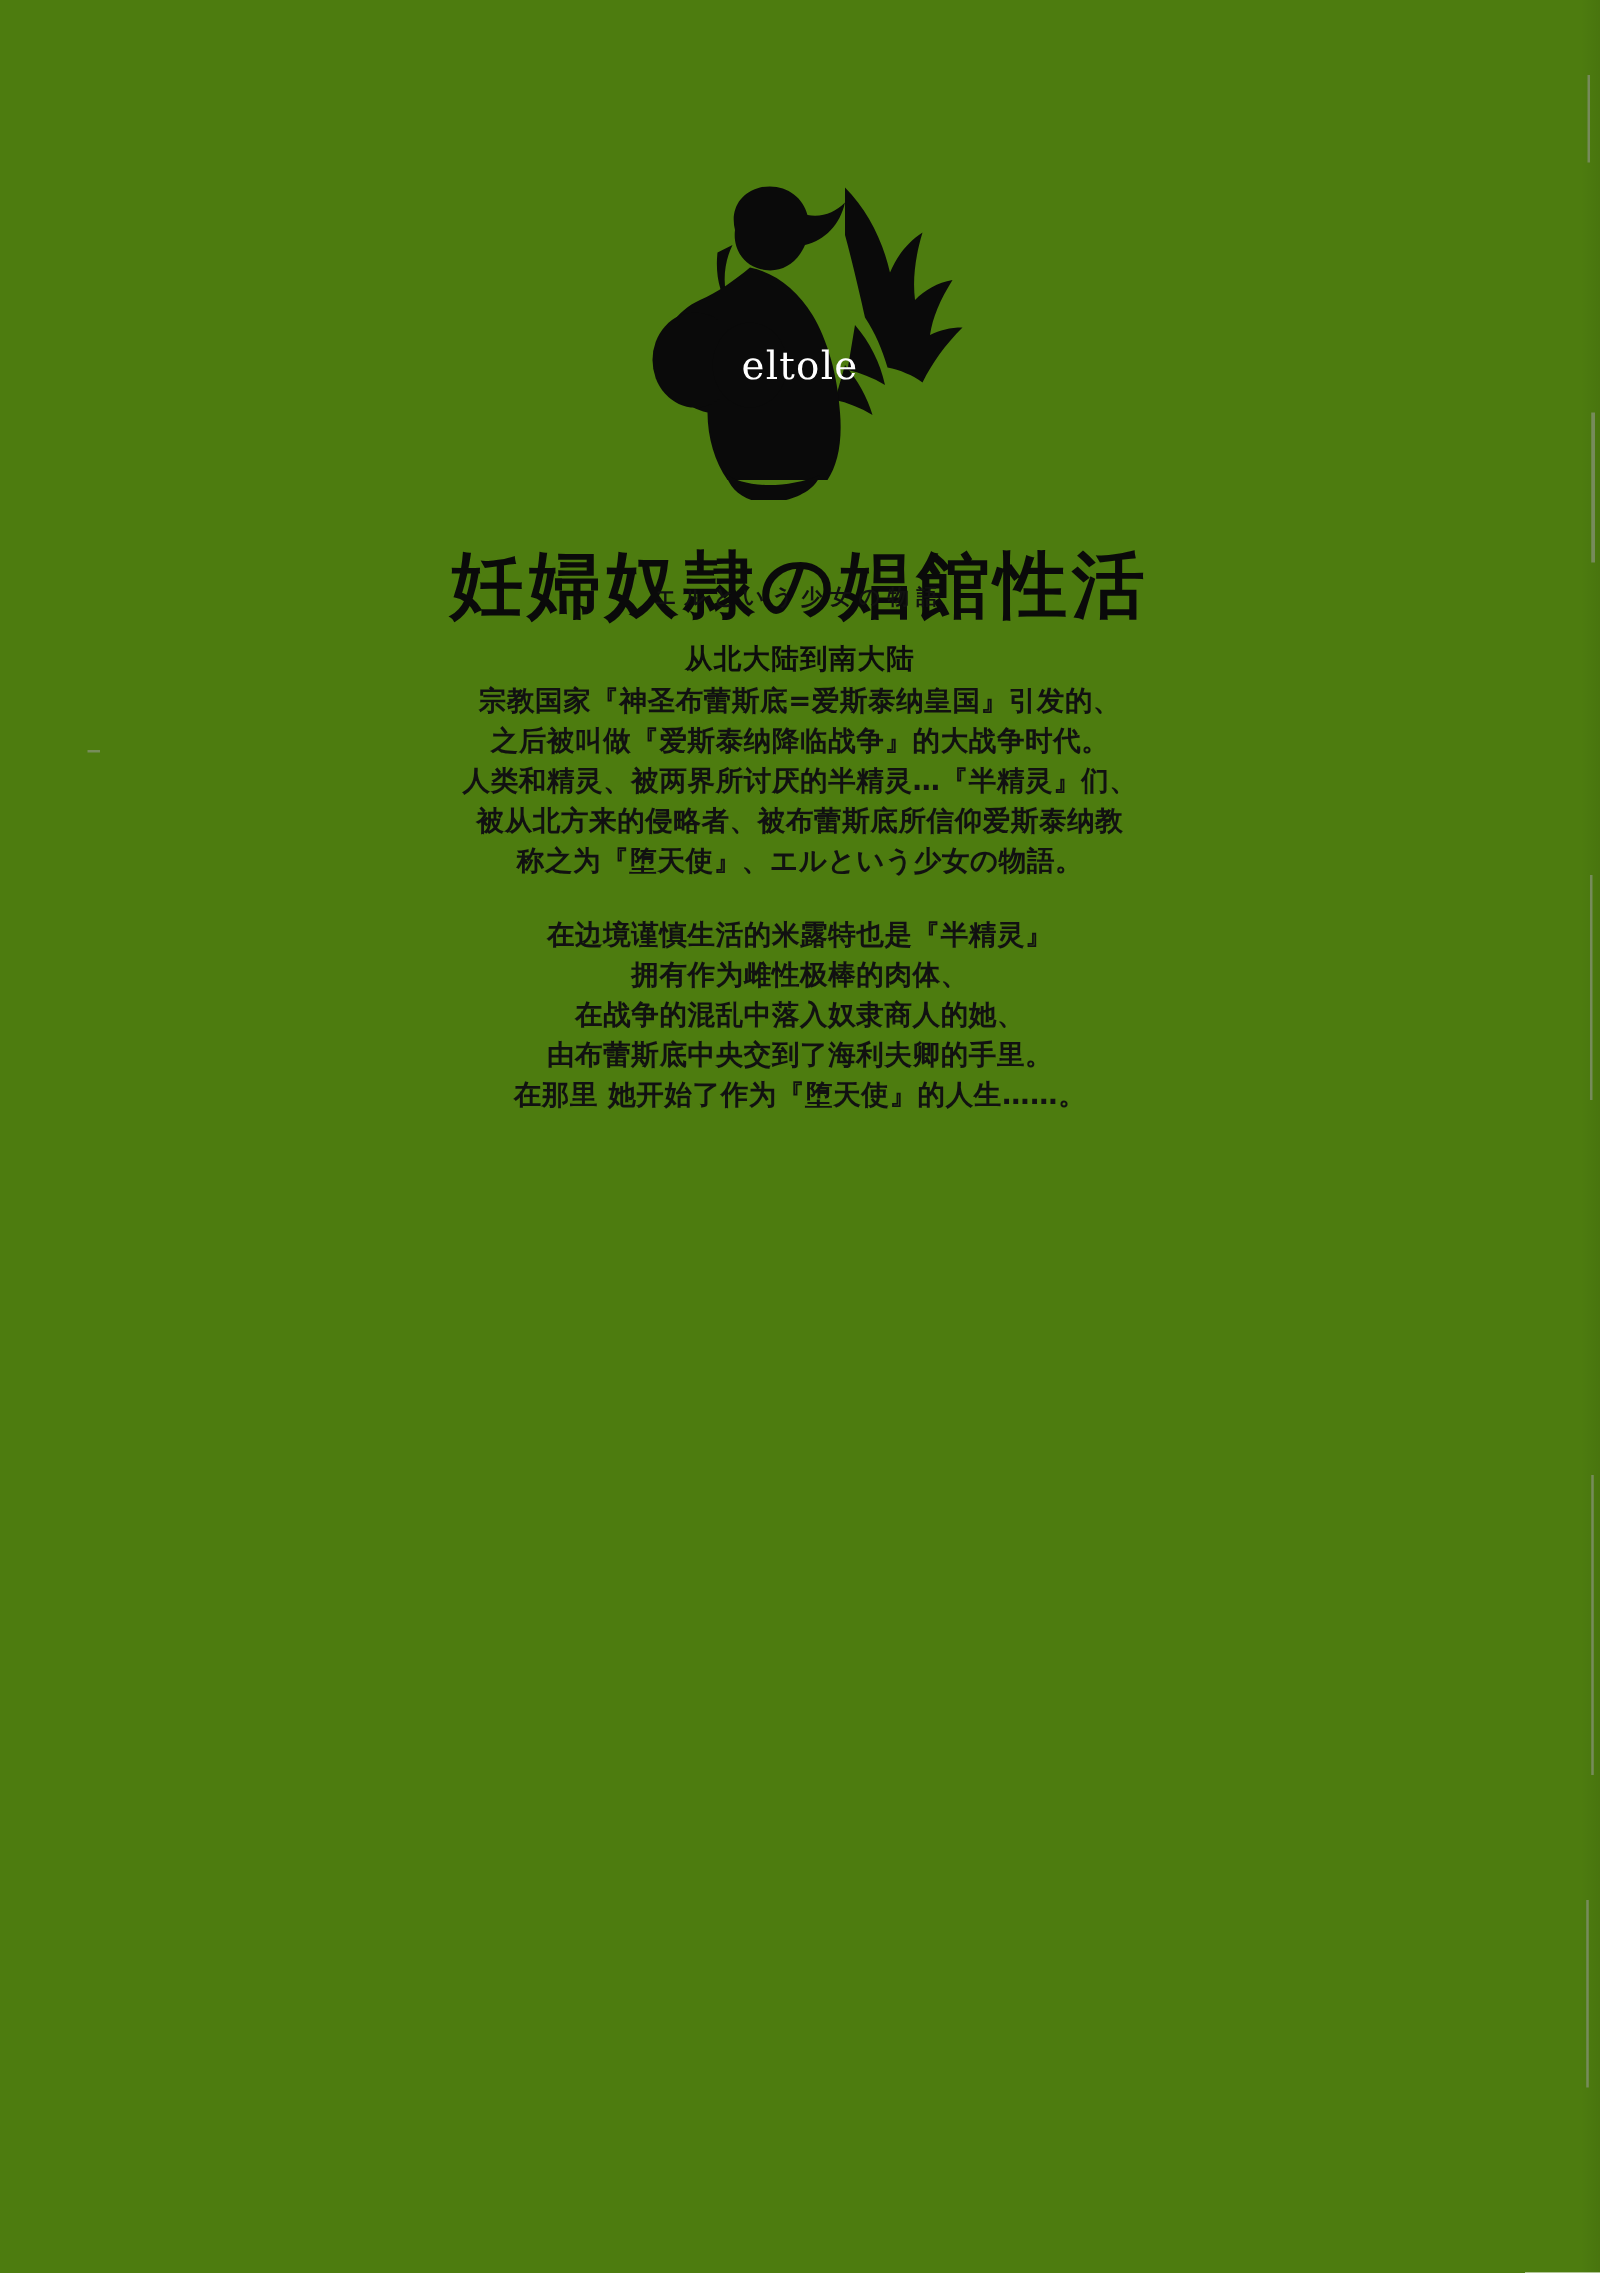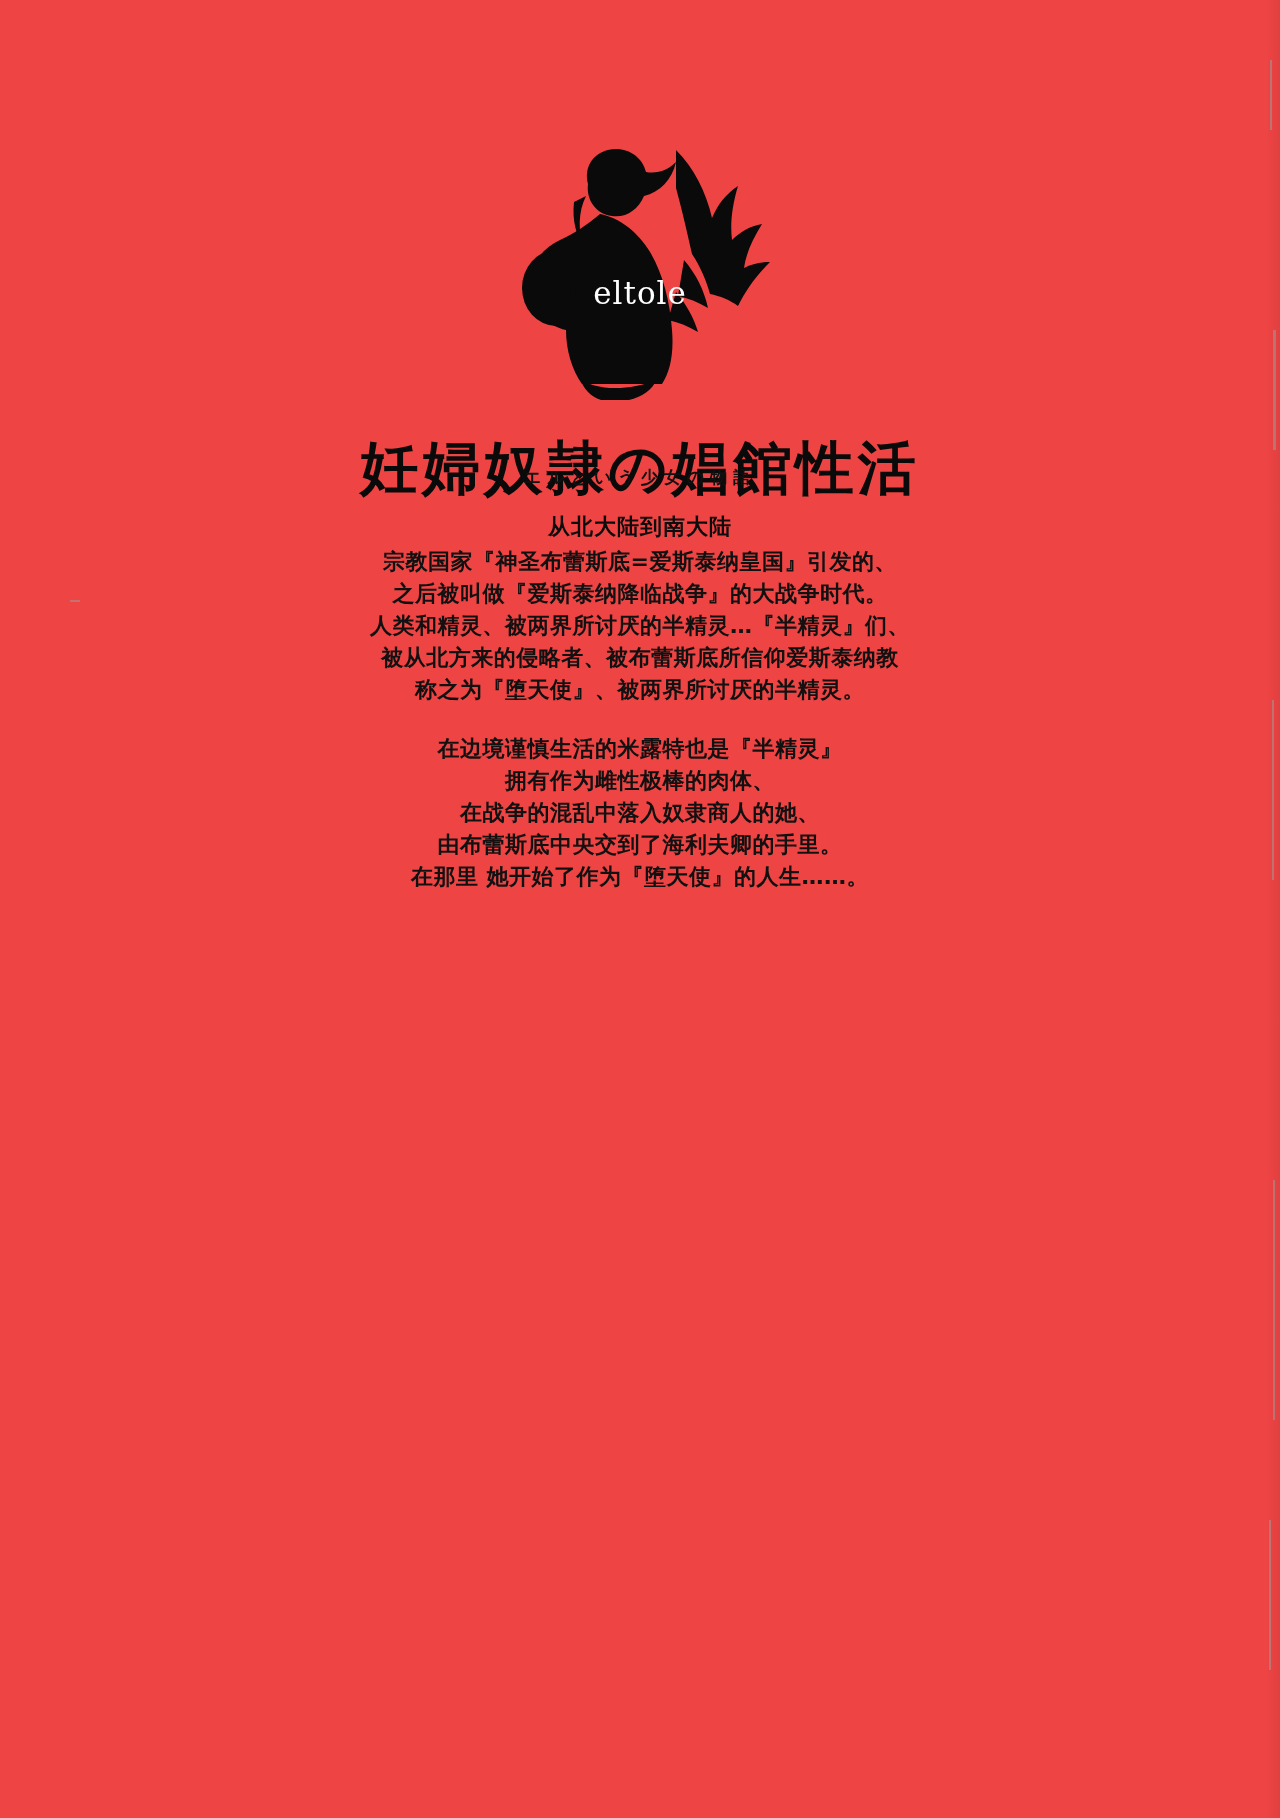--- a/index.html
+++ b/index.html
@@ -12,21 +12,21 @@
     height: 1818px;
     position: relative;
     font-family: "DejaVu Sans", sans-serif;
     color: #111111;
     overflow: hidden;
   }
 
   .page {
     position: absolute;
     inset: 0;
-    background: #ef4444;
+    background: #4d7c0f;
   }
 
   
   .scan-edge {
     position: absolute;
     top: 0;
     right: 0;
     width: 22px;
     height: 100%;
     background:
@@ -165,21 +165,21 @@
   <div class="subtitle">エルという少女の物語</div>
 
   <div class="body-block">
     <div class="heading">从北大陆到南大陆</div>
 
     <div class="para">
       <span class="line">宗教国家『神圣布蕾斯底=爱斯泰纳皇国』引发的、</span>
       <span class="line">之后被叫做『爱斯泰纳降临战争』的大战争时代。</span>
       <span class="line">人类和精灵、被两界所讨厌的半精灵…『半精灵』们、</span>
       <span class="line">被从北方来的侵略者、被布蕾斯底所信仰爱斯泰纳教</span>
-      <span class="line">称之为『堕天使』、被两界所讨厌的半精灵。</span>
+      <span class="line">称之为『堕天使』、エルという少女の物語。</span>
     </div>
 
     <div class="para">
       <span class="line">在边境谨慎生活的米露特也是『半精灵』</span>
       <span class="line">拥有作为雌性极棒的肉体、</span>
       <span class="line">在战争的混乱中落入奴隶商人的她、</span>
       <span class="line">由布蕾斯底中央交到了海利夫卿的手里。</span>
       <span class="line">在那里 她开始了作为『堕天使』的人生……。</span>
     </div>
   </div>

